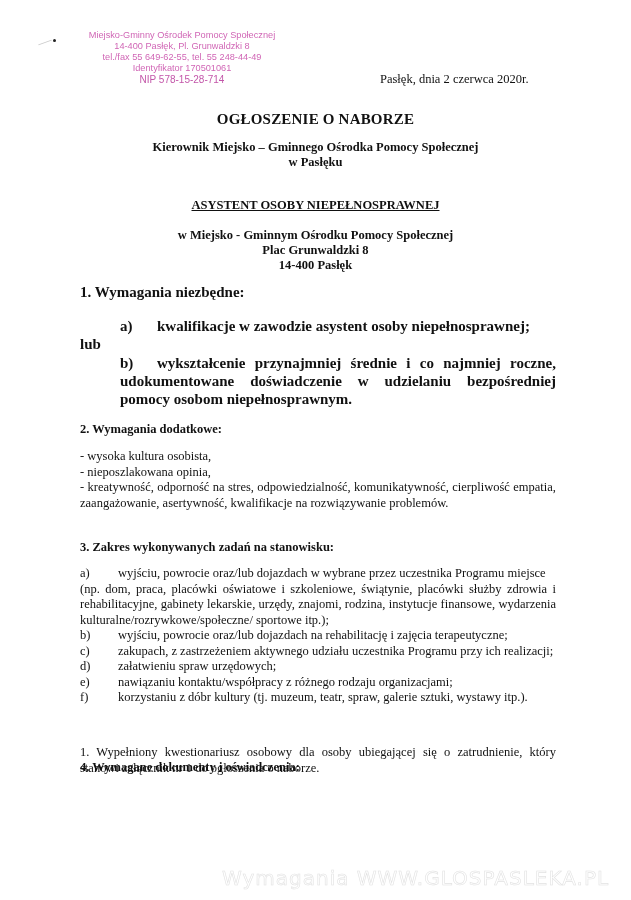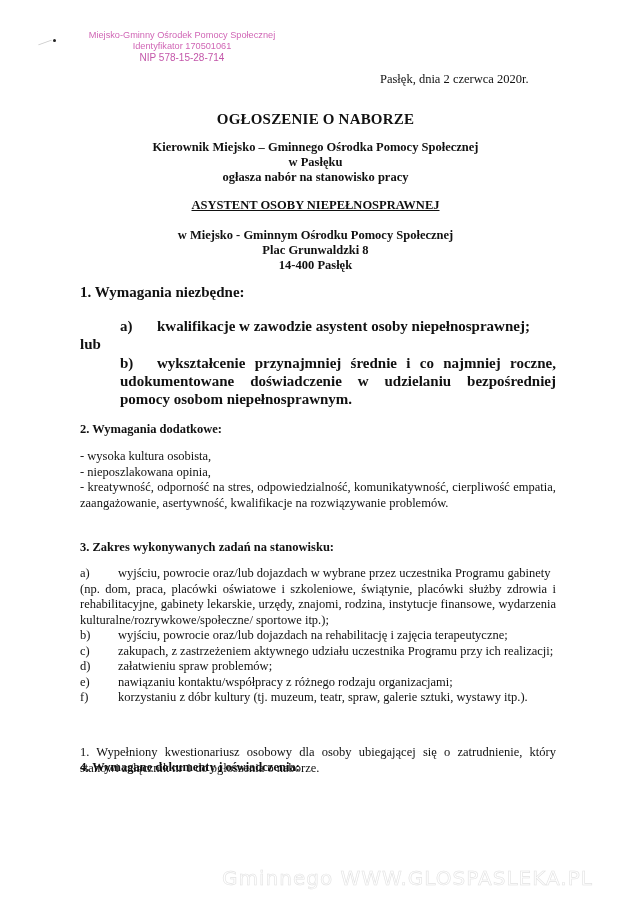--- a/index.html
+++ b/index.html
@@ -52,32 +52,33 @@
   }
 </style>
 </head>
 <body>
 
 <div class="dot-trail"></div>
 <div class="dot"></div>
 
 <div class="stamp">
   <div>Miejsko-Gminny Ośrodek Pomocy Społecznej</div>
+  <div>14-400 Pasłęk, Pl. Grunwaldzki 8</div>
+  <div>tel./fax 55 649-62-55, tel. 55 248-44-49</div>
   <div>Identyfikator 170501061</div>
   <div class="nip">NIP 578-15-28-714</div>
 </div>
 
 <div class="date">Pasłęk, dnia 2 czerwca 2020r.</div>
 
 <div class="center title">OGŁOSZENIE O NABORZE</div>
 
 <div class="center sub1">
   <div>Kierownik Miejsko – Gminnego Ośrodka Pomocy Społecznej</div>
   <div>w Pasłęku</div>
-  <div>ogłasza nabór na stanowisko pracy</div>
 </div>
 
 <div class="center job">ASYSTENT OSOBY NIEPEŁNOSPRAWNEJ</div>
 
 <div class="center addr">
   <div>w Miejsko - Gminnym Ośrodku Pomocy Społecznej</div>
   <div>Plac Grunwaldzki 8</div>
   <div>14-400 Pasłęk</div>
 </div>
 
@@ -94,41 +95,41 @@
 <div class="list2">
   <div>- wysoka kultura osobista,</div>
   <div>- nieposzlakowana opinia,</div>
   <div>- kreatywność, odporność na stres, odpowiedzialność, komunikatywność, cierpliwość empatia, zaangażowanie, asertywność, kwalifikacje na rozwiązywanie problemów.</div>
 </div>
 
 <div class="h3">3. Zakres wykonywanych zadań na stanowisku:</div>
 <div class="sec3">
   <div class="item">
     <span class="lbl">a)</span>
-    <span class="txt">wyjściu, powrocie oraz/lub dojazdach w wybrane przez uczestnika Programu gabinety</span>
+    <span class="txt">wyjściu, powrocie oraz/lub dojazdach w wybrane przez uczestnika Programu miejsce</span>
   </div>
   <div class="cont">(np. dom, praca, placówki oświatowe i szkoleniowe, świątynie, placówki służby zdrowia i rehabilitacyjne, gabinety lekarskie, urzędy, znajomi, rodzina, instytucje finansowe, wydarzenia kulturalne/rozrywkowe/społeczne/ sportowe itp.);</div>
   <div class="item">
     <span class="lbl">b)</span>
     <span class="txt">wyjściu, powrocie oraz/lub dojazdach na rehabilitację i zajęcia terapeutyczne;</span>
   </div>
   <div class="item">
     <span class="lbl">c)</span>
     <span class="txt">zakupach, z zastrzeżeniem aktywnego udziału uczestnika Programu przy ich realizacji;</span>
   </div>
   <div class="item">
     <span class="lbl">d)</span>
-    <span class="txt">załatwieniu spraw problemów;</span>
+    <span class="txt">załatwieniu spraw urzędowych;</span>
   </div>
   <div class="item">
     <span class="lbl">e)</span>
     <span class="txt">nawiązaniu kontaktu/współpracy z różnego rodzaju organizacjami;</span>
   </div>
   <div class="item">
     <span class="lbl">f)</span>
     <span class="txt">korzystaniu z dóbr kultury (tj. muzeum, teatr, spraw, galerie sztuki, wystawy itp.).</span>
   </div>
 </div>
 
 <div class="h4">4. Wymagane dokumenty i oświadczenia:</div>
 <div class="doc1">1. Wypełniony kwestionariusz osobowy dla osoby ubiegającej się o zatrudnienie, który stanowi załącznik nr 1 do ogłoszenia o naborze.</div>
 
-<div class="watermark">Gminnego WWW.GLOSPASLEKA.PL</div>
+<div class="watermark">Wymagania WWW.GLOSPASLEKA.PL</div>
 
 </body></html>

